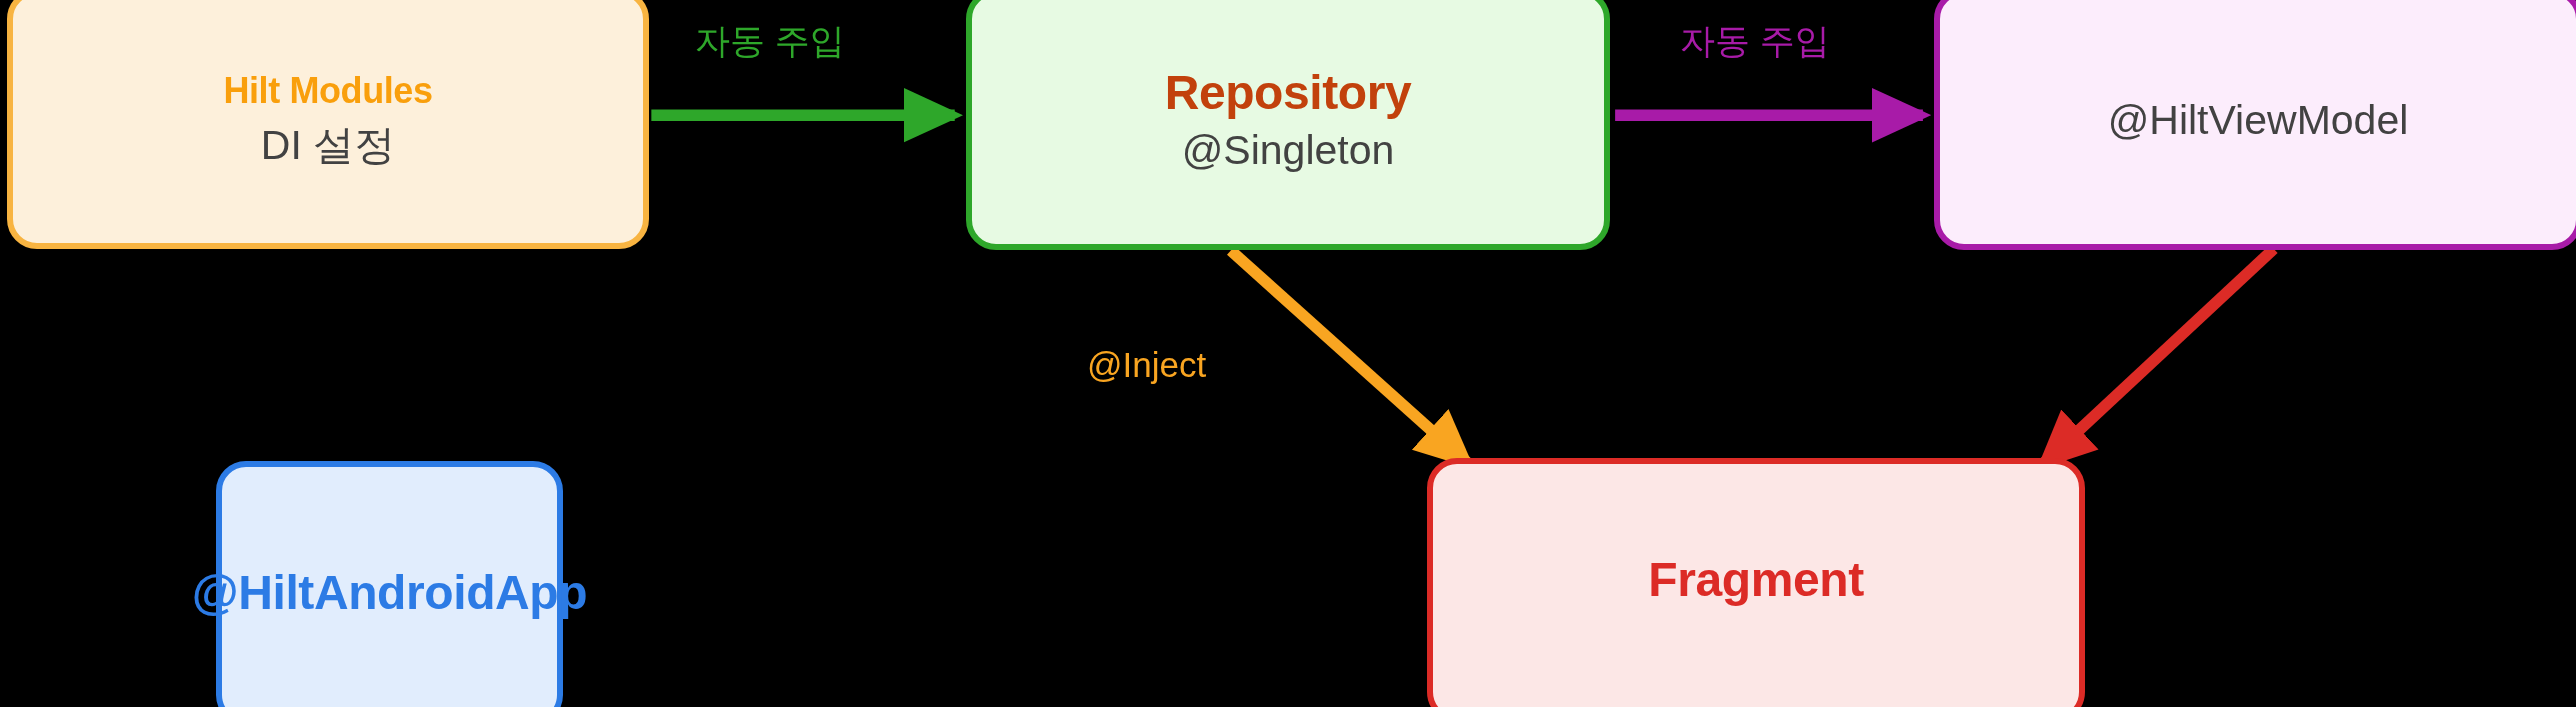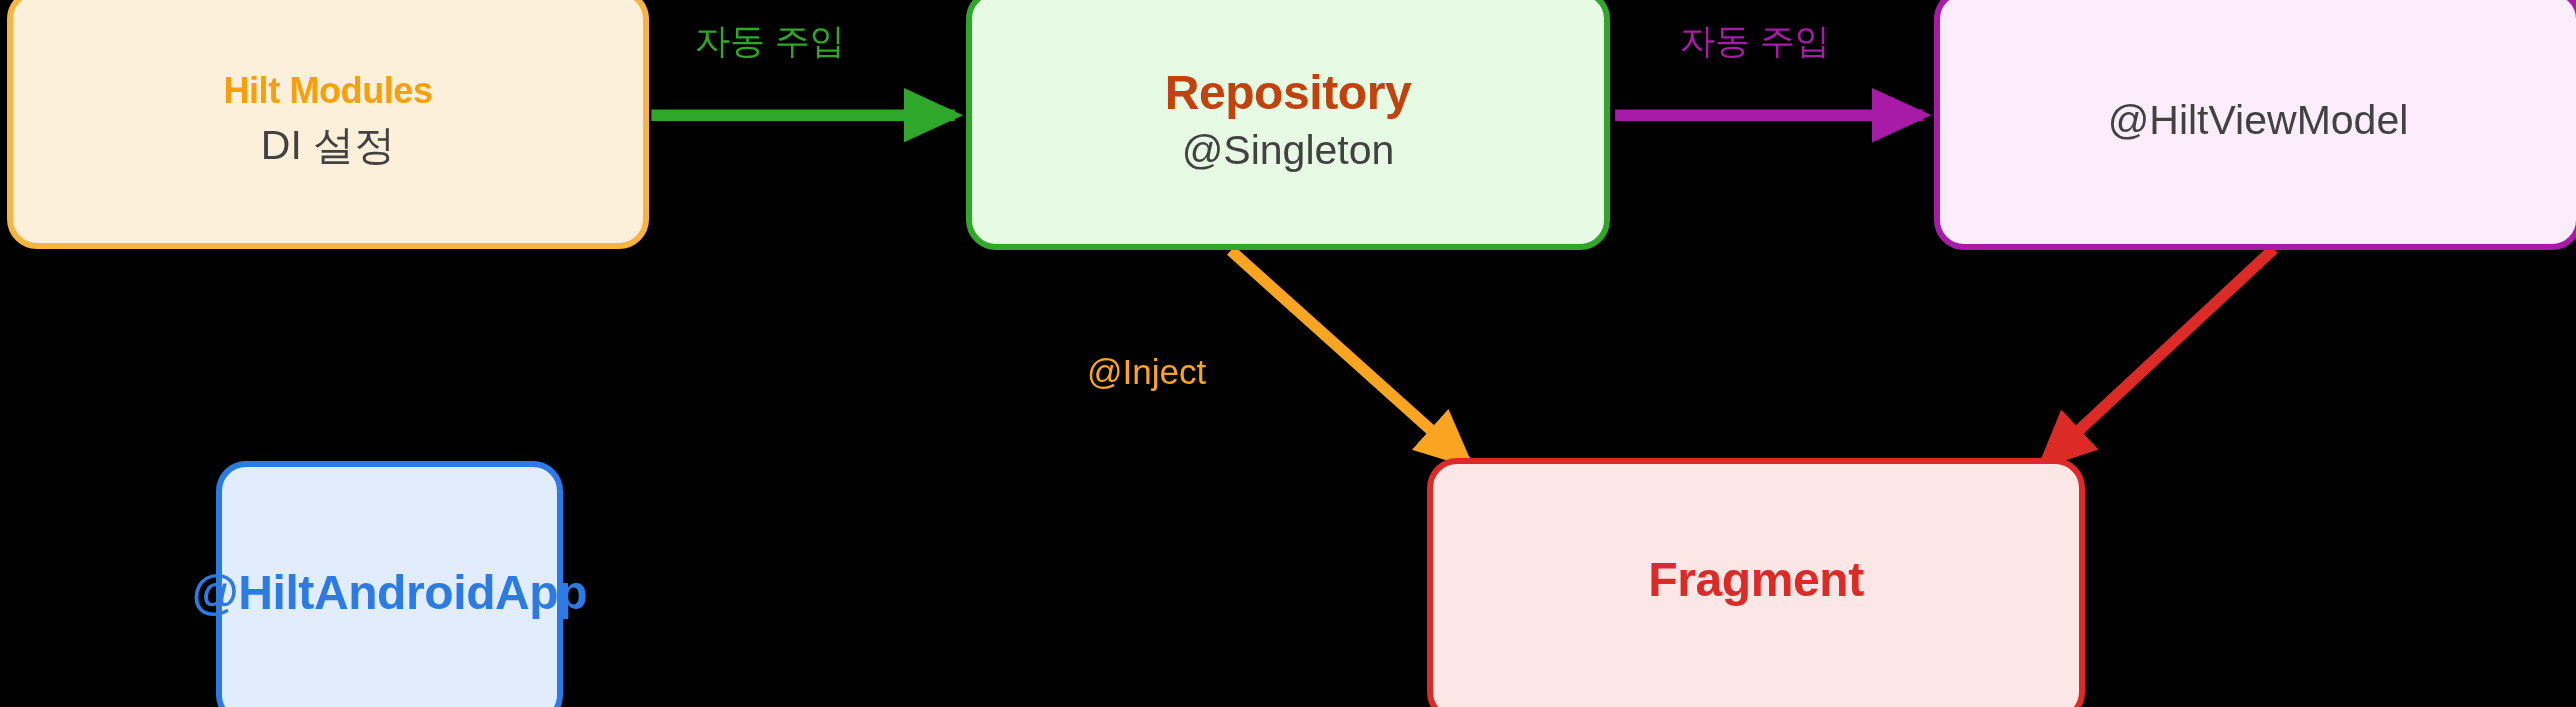--- a/index.html
+++ b/index.html
@@ -100,21 +100,21 @@
   .edge-label {
     position: absolute;
     white-space: nowrap;
     font-size: 35px;
     line-height: 1.30;
     text-align: center;
     pointer-events: none;
   }
   #label-green   { left: 695px;  top: 17.6px;  color: #2EA72A; }
   #label-magenta { left: 1680px; top: 17.6px;  color: #A81BA8; }
-  #label-inject  { left: 1087px; top: 349px; color: #F9A521; }
+  #label-inject  { left: 1087px; top: 342px; color: #F9A521; }
   #label-viewmodels { left: 2226px; top: 352px; color: #DC2B26; }
 </style>
 </head>
 <body>
 
 <div id="diagram">
 
   <svg id="edge-layer" viewBox="0 0 2928 804" width="2576" height="707">
     <defs>
       <marker id="arrow-green" viewBox="0 0 10 10" refX="8.6" refY="5" markerWidth="5.2" markerHeight="5.2" orient="auto-start-reverse">

